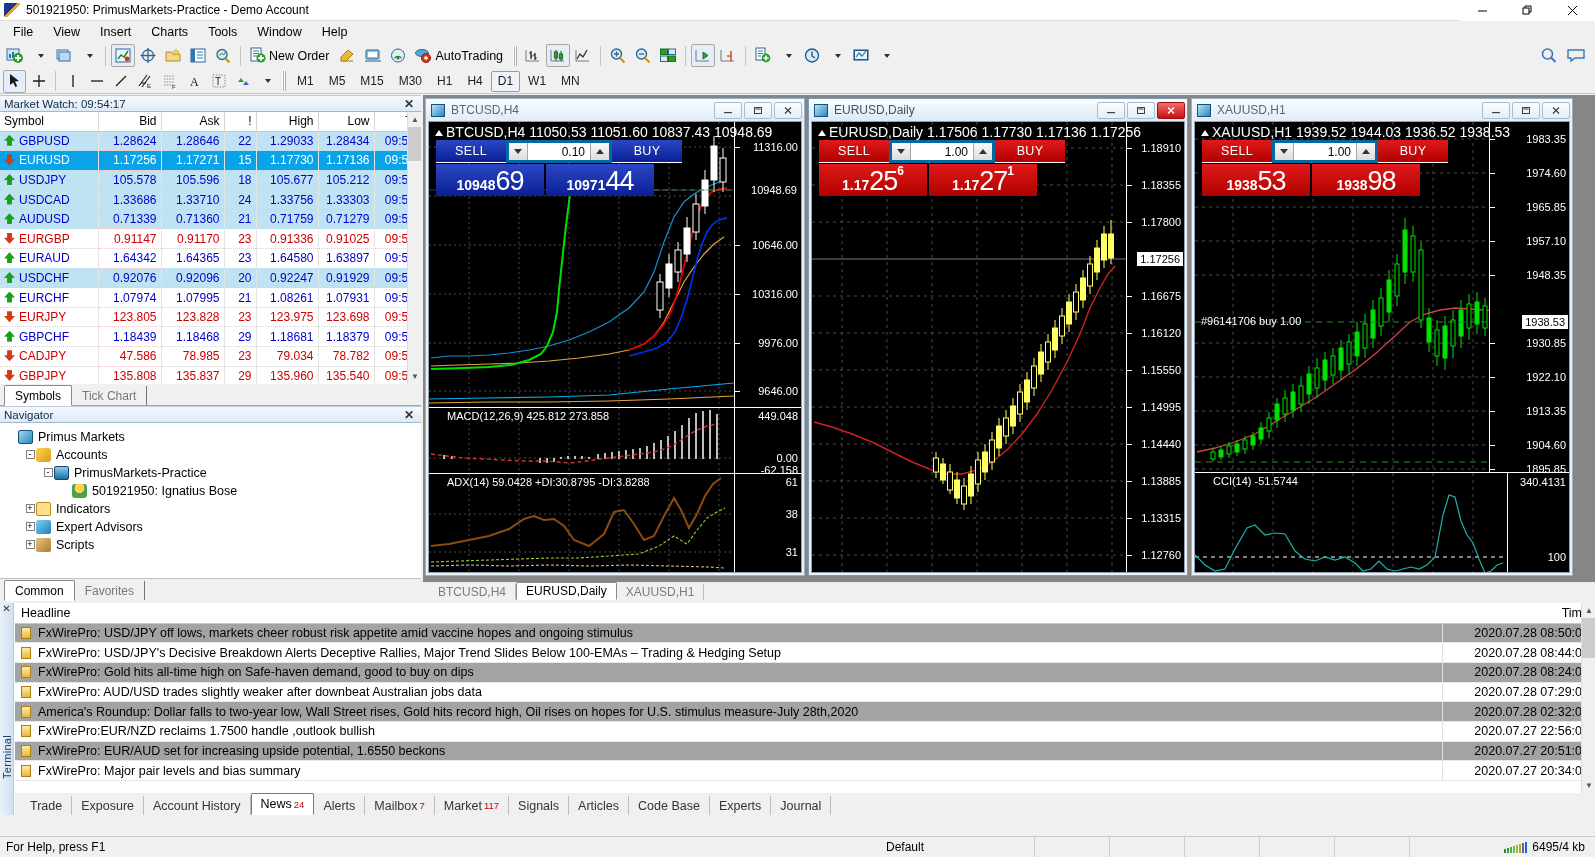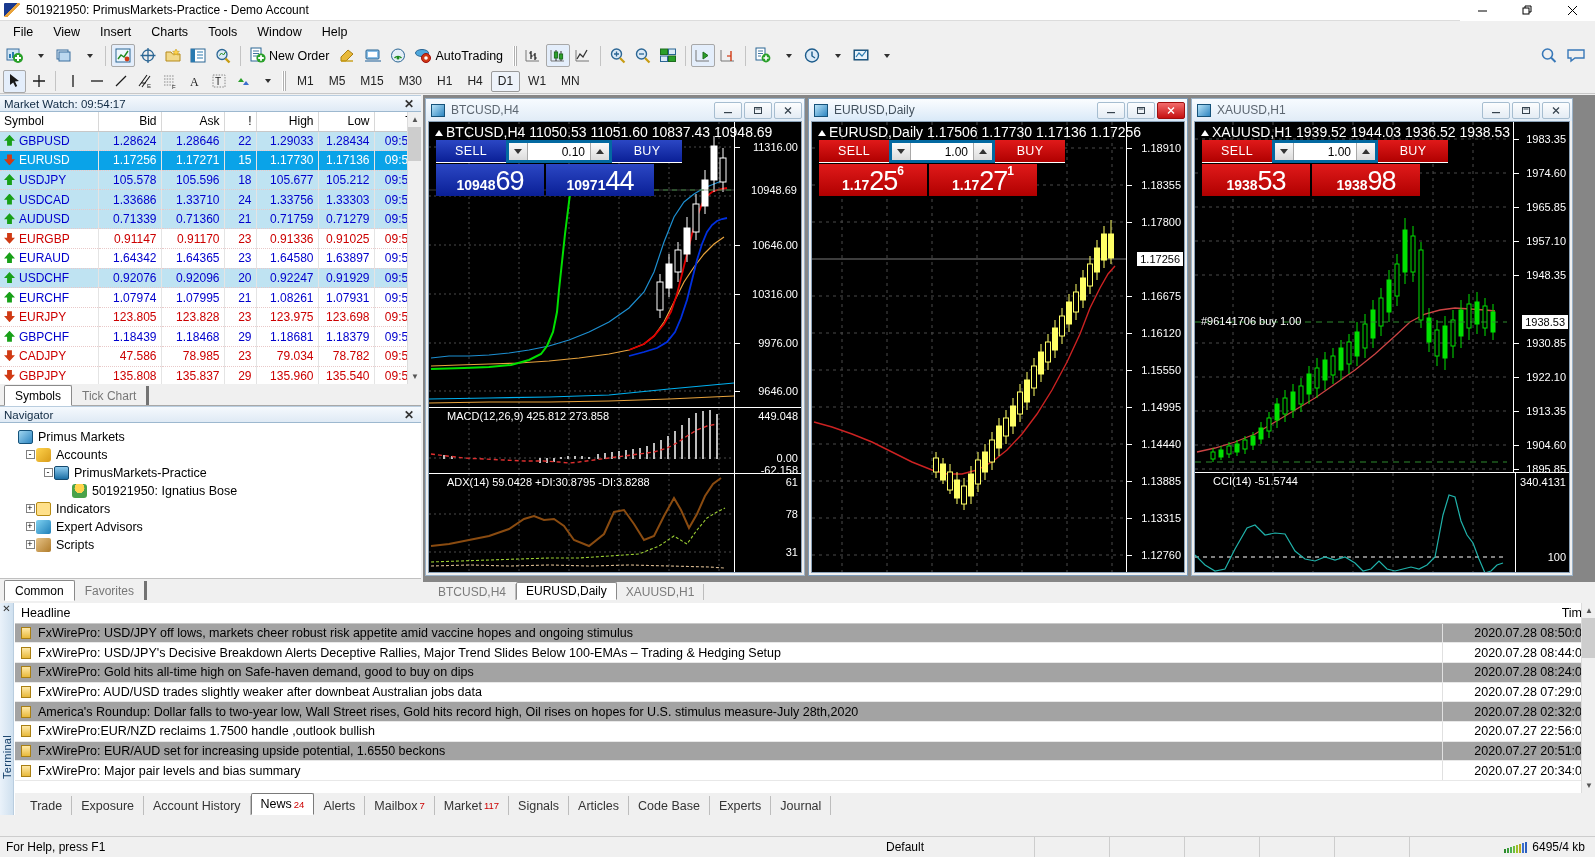--- a/index.html
+++ b/index.html
@@ -94,21 +94,21 @@
   .mw-scroll { position: absolute; right: 0; top: 0; width: 14px; height: 272px; background: #f0f0f0;
     border-left: 1px solid #dcdcdc; }
   .sb-arrow { width: 14px; height: 15px; display: flex; align-items: center; justify-content: center;
     font-size: 8px; color: #555; background: #f0f0f0; }
   .sb-thumb { position: absolute; top: 15px; left: 0; width: 14px; height: 34px; background: #cdcdcd; }
 
   .tabs-row { height: 22px; background: #f0f0f0; display: flex; align-items: flex-end;
     border-bottom: 1px solid #a8a8a8; padding-left: 4px; }
   .tab {
     height: 19px; padding: 0 10px; display: flex; align-items: center; font-size: 12px;
-    color: #777; border-right: 3px solid #737373;
+    color: #777; border-right: 1px solid #737373;
   }
   .tab.sel { background: #fff; color: #000; border: 1px solid #8a8a8a; border-bottom: 1px solid #fff;
     height: 21px; margin-bottom: -1px; border-radius: 2px 2px 0 0; font-weight: normal; }
 
   
   .nav-body { height: 157px; background: #fff; padding: 5px 0 0 6px; font-size: 12.5px; }
   .nav-row { display: flex; align-items: center; height: 17px; margin-bottom: 1px; }
   .nav-ind { width: 12px; display: flex; justify-content: center; align-items: center; flex: none; }
   .pm-box { width: 9px; height: 9px; border: 1px solid #808080; background: #fff; position: relative;
     font-size: 9px; line-height: 7px; text-align: center; color: #000; }
@@ -942,21 +942,21 @@
                 <line x1="290" y1="0" x2="290" y2="100"></line>
               <line x1="0" y1="40" x2="305" y2="40"></line>
                 <line x1="0" y1="78" x2="305" y2="78"></line>
             </g>
             <path d="M2 72 L20 70 L40 66 L60 62 L80 55 L95 45 L105 42 L115 46 L125 45 L135 52 L145 66 L160 72 L175 60 L185 38 L195 36 L205 50 L215 66 L225 62 L235 42 L245 24 L252 36 L260 54 L268 40 L276 22 L284 10 L292 4" fill="none" stroke="#8a4b10" stroke-width="2"></path>
             <path d="M2 88 L30 87 L60 86 L90 85 L120 84 L150 84 L180 82 L210 80 L230 72 L245 62 L258 70 L268 56 L278 44 L288 38 L296 34" fill="none" stroke="#9acd32" stroke-width="1.1" stroke-dasharray="3 2"></path>
             <path d="M2 92 L40 91 L80 92 L120 91 L160 92 L200 91 L240 92 L280 93 L296 94" fill="none" stroke="#d2b48c" stroke-width="1.1" stroke-dasharray="3 2"></path>
           </svg>
           <div class="axis" style="width:67px">
             <div class="axis-lbl" style="top:8px">61</div>
-            <div class="axis-lbl" style="top:40px">78</div>
+            <div class="axis-lbl" style="top:40px">38</div>
             <div class="axis-lbl" style="top:78px">31</div>
           </div>
         </div>
 
         <div class="octp">
           <div class="octp-top">
             <div class="oc-sell blue-grad">SELL</div>
             <div class="oc-vol">
               <div class="dd">
                   <span class="caret-d"></span>
@@ -1268,21 +1268,21 @@
                 <rect x="280" y="180" width="4" height="22" fill="#00e000"></rect>
               <line x1="290" y1="176" x2="290" y2="214"></line>
                 <rect x="288" y="184" width="4" height="22" fill="#000"></rect>
               <line x1="298" y1="182" x2="298" y2="218"></line>
                 <rect x="296" y="190" width="4" height="20" fill="#00e000"></rect>
             </g>
             <line x1="0" y1="200" x2="312" y2="200" stroke="#2f8a2f" stroke-dasharray="6 5"></line>
             <line x1="0" y1="340" x2="312" y2="340" stroke="#2f8a2f" stroke-dasharray="6 5"></line>
           </svg>
           <div class="pos-label" style="left:6px;top:193px">#96141706 buy 1.00</div>
-          <div class="axis" style="width:56px;top:0;bottom:0">
+          <div class="axis" style="width:80px;top:0;bottom:0">
             <div class="axis-tick" style="top:17px"></div>
               <div class="axis-lbl" style="top:17px">1983.35</div>
             <div class="axis-tick" style="top:51px"></div>
               <div class="axis-lbl" style="top:51px">1974.60</div>
             <div class="axis-tick" style="top:85px"></div>
               <div class="axis-lbl" style="top:85px">1965.85</div>
             <div class="axis-tick" style="top:119px"></div>
               <div class="axis-lbl" style="top:119px">1957.10</div>
             <div class="axis-tick" style="top:153px"></div>
               <div class="axis-lbl" style="top:153px">1948.35</div>
@@ -1310,21 +1310,21 @@
                 <line x1="158" y1="0" x2="158" y2="102"></line>
               <line x1="198" y1="0" x2="198" y2="102"></line>
                 <line x1="238" y1="0" x2="238" y2="102"></line>
               <line x1="278" y1="0" x2="278" y2="102"></line>
             </g>
             <g stroke="#ffffff" stroke-dasharray="4 4" stroke-width="1">
               <line x1="0" y1="84" x2="312" y2="84"></line>
             </g>
             <path d="M0 82 L10 92 L20 98 L30 96 L40 76 L52 55 L60 52 L70 62 L80 60 L90 61 L100 78 L110 86 L120 88 L130 84 L140 87 L150 84 L160 90 L168 98 L176 96 L184 88 L192 96 L200 98 L208 96 L216 94 L224 96 L232 92 L240 84 L248 42 L254 22 L260 24 L266 48 L272 62 L278 70 L284 86 L290 100 L296 98 L302 92 L308 90" fill="none" stroke="#20b2aa" stroke-width="1.2"></path>
           </svg>
-          <div class="axis" style="width:54px">
+          <div class="axis" style="width:62px">
             <div class="axis-lbl" style="top:9px">340.4131</div>
             <div class="axis-lbl" style="top:84px">100</div>
           </div>
         </div>
 
         <div class="octp">
           <div class="octp-top">
             <div class="oc-sell red-grad">SELL</div>
             <div class="oc-vol">
               <div class="dd">

